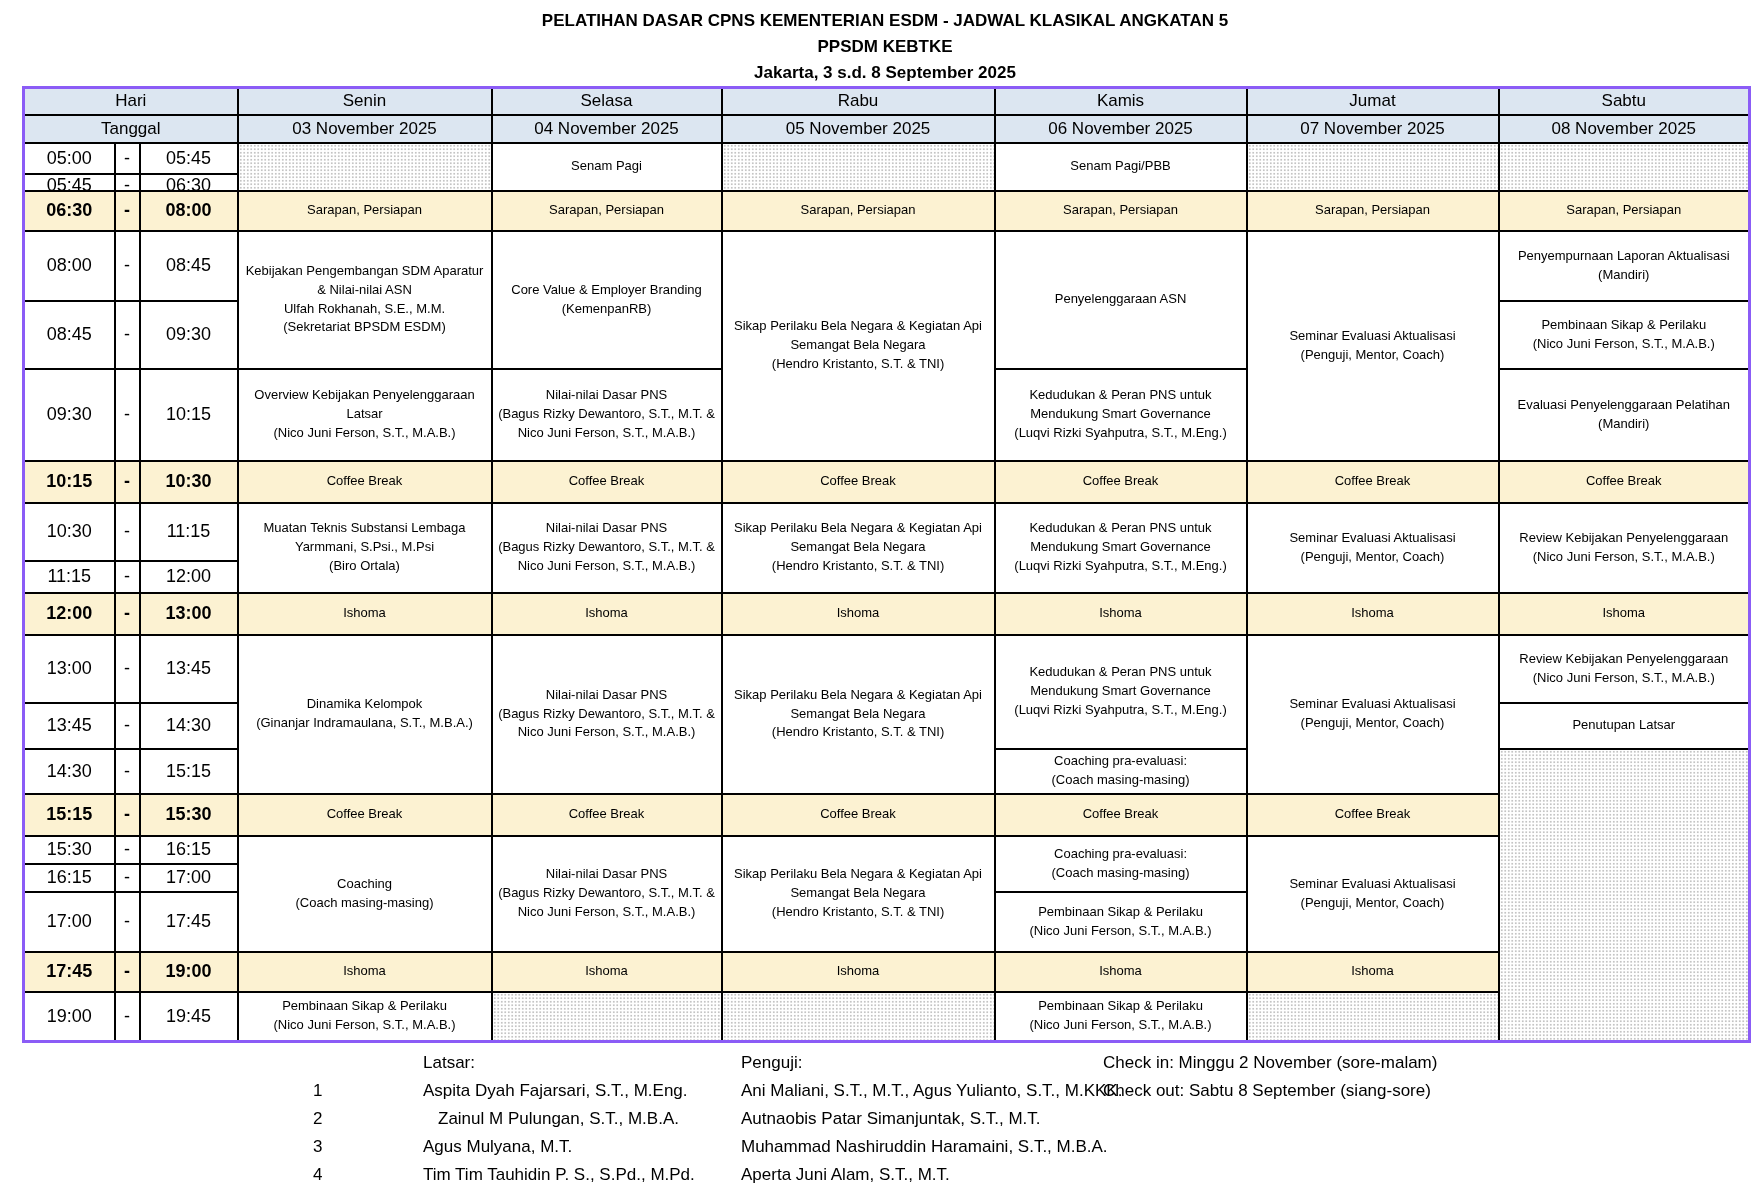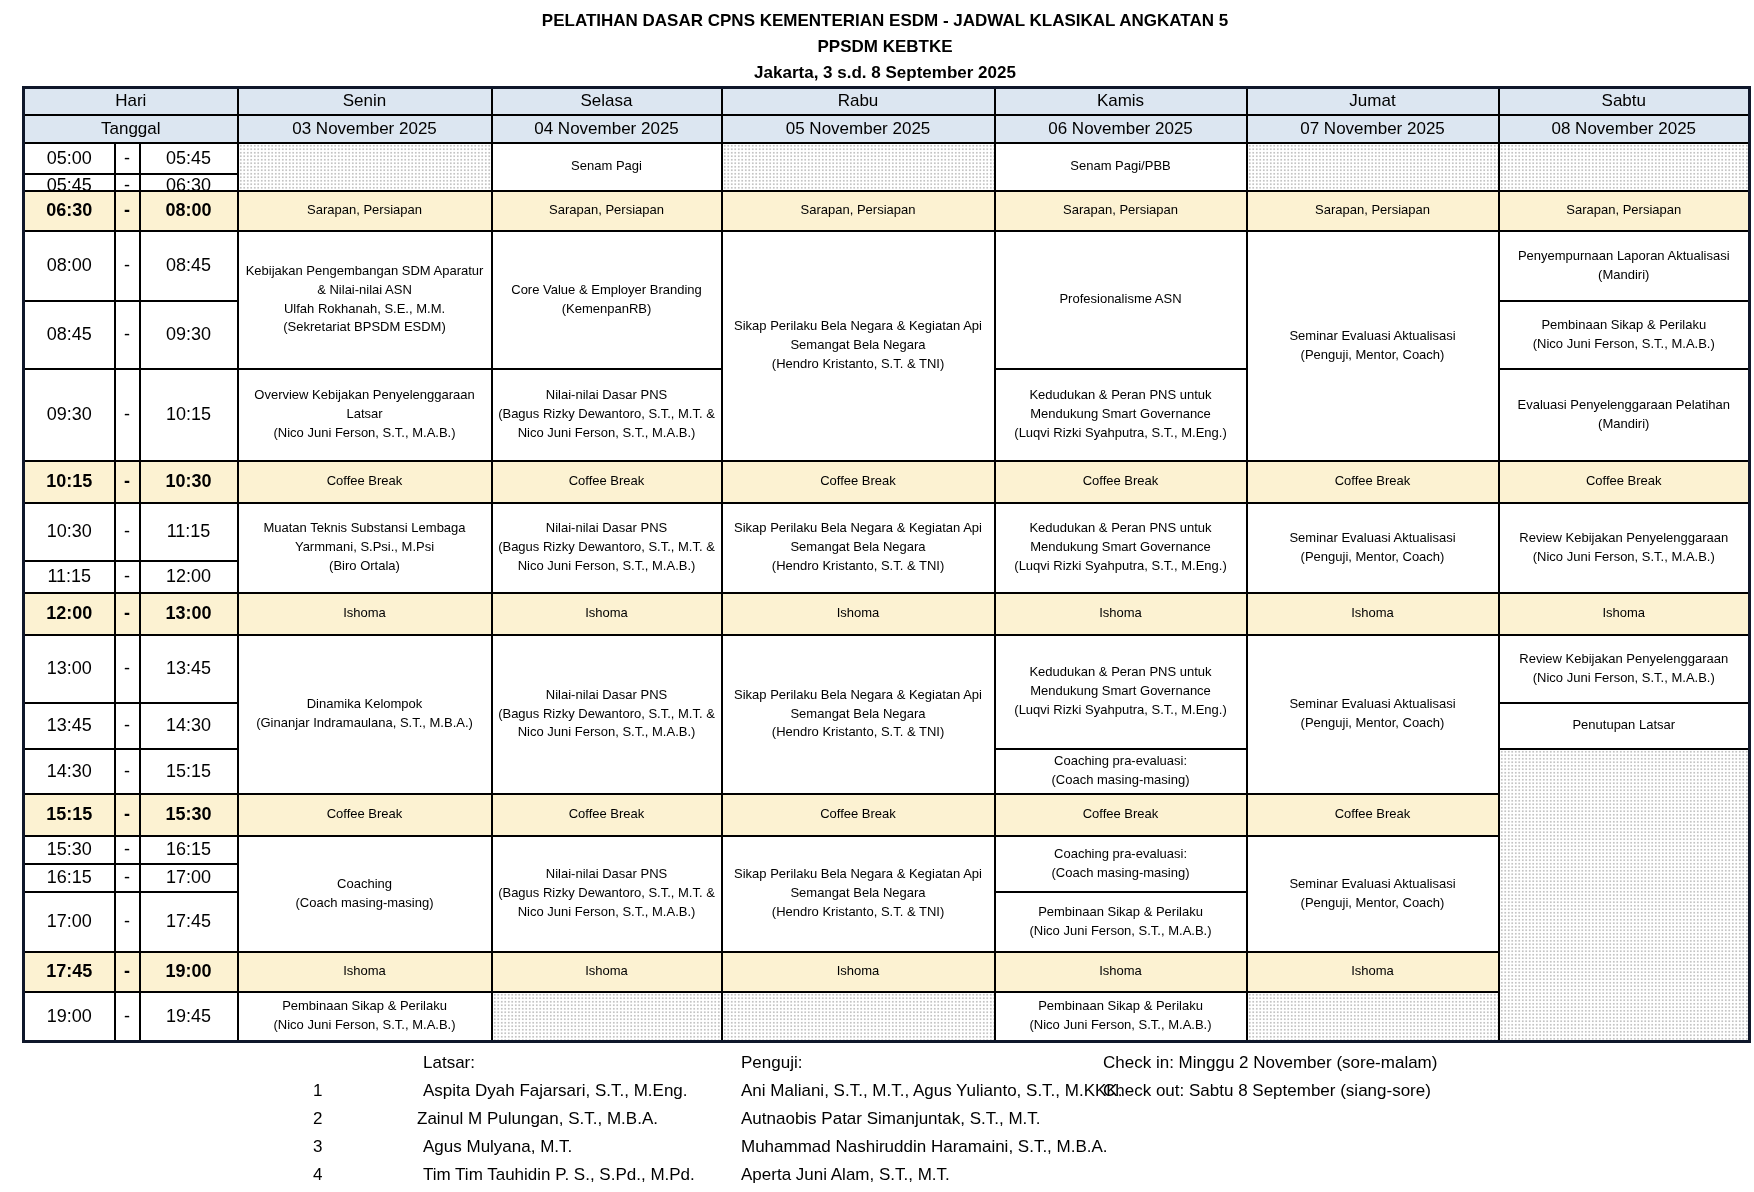--- a/index.html
+++ b/index.html
@@ -1,20 +1,20 @@
 <!DOCTYPE html>
 <html><head>
 <meta charset="utf-8">
 <style>
   html,body{margin:0;padding:0;background:#fff;}
   body{width:1754px;height:1192px;font-family:"Liberation Sans",sans-serif;color:#000;-webkit-text-size-adjust:none;}
   .page{position:relative;width:1754px;height:1192px;overflow:hidden;margin-left:8px;}
   .titleblock{padding-top:8px;text-align:center;}
   .titleblock div{font-weight:bold;font-size:17px;line-height:26px;}
-  table.sched{border-collapse:collapse;table-layout:fixed;margin-left:14px;width:1726px;border:3px solid #0f172a;}
+  table.sched{border-collapse:collapse;table-layout:fixed;margin-left:14px;width:1726px;border:3px solid #8b5cf6;}
   td{border:2px solid #000;text-align:center;vertical-align:middle;padding:1px 3px;overflow:hidden;}
   td.bl{background:#dce6f1;font-size:17px;}
   td.t{font-size:18px;letter-spacing:0;}
   td.d{font-size:18px;padding:0;}
   td.c{font-size:13px;line-height:1.45;white-space:pre-line;}
   tr.bgrow td{background:#fcf2d2;}
   tr.bgrow td.t, tr.bgrow td.d{font-weight:bold;}
   td.e{background-color:#ffffff;background-image:radial-gradient(#c4c4c4 0.9px, rgba(0,0,0,0) 1px);background-size:3.5px 3.5px;}
   td.clipcell{vertical-align:top;padding:0;}
   .cliptext{height:15px;overflow:hidden;font-size:18px;line-height:21px;}
@@ -106,21 +106,21 @@
       <td class="t">08:00</td>
       <td class="d">-</td>
       <td class="t">08:45</td>
       <td rowspan="2" class="c">Kebijakan Pengembangan SDM Aparatur &amp; Nilai-nilai ASN
 Ulfah Rokhanah, S.E., M.M.
 (Sekretariat BPSDM ESDM)</td>
       <td rowspan="2" class="c">Core Value &amp; Employer Branding
 (KemenpanRB)</td>
       <td rowspan="3" class="c">Sikap Perilaku Bela Negara &amp; Kegiatan Api Semangat Bela Negara
 (Hendro Kristanto, S.T. &amp; TNI)</td>
-      <td rowspan="2" class="c">Profesionalisme ASN</td>
+      <td rowspan="2" class="c">Penyelenggaraan ASN</td>
       <td rowspan="3" class="c">Seminar Evaluasi Aktualisasi
 (Penguji, Mentor, Coach)</td>
       <td class="c">Penyempurnaan Laporan Aktualisasi
 (Mandiri)</td>
     </tr>
 
     <tr style="height:68px">
       <td class="t">08:45</td>
       <td class="d">-</td>
       <td class="t">09:30</td>
@@ -294,21 +294,21 @@
       <td class="e"></td>
     </tr>
   </tbody>
     </table>
 
   <div class="footer">
     <div class="fitem" style="left:415px;top:0">Latsar:</div>
     <div class="fitem" style="left:305px;top:28px">1</div>
     <div class="fitem" style="left:415px;top:28px">Aspita Dyah Fajarsari, S.T., M.Eng.</div>
     <div class="fitem" style="left:305px;top:56px">2</div>
-    <div class="fitem" style="left:409px;top:56px">Zainul M Pulungan, S.T., M.B.A.</div>
+    <div class="fitem" style="left:430px;top:56px">Zainul M Pulungan, S.T., M.B.A.</div>
     <div class="fitem" style="left:305px;top:84px">3</div>
     <div class="fitem" style="left:415px;top:84px">Agus Mulyana, M.T.</div>
     <div class="fitem" style="left:305px;top:112px">4</div>
     <div class="fitem" style="left:415px;top:112px">Tim Tim Tauhidin P. S., S.Pd., M.Pd.</div>
 
     <div class="fitem" style="left:733px;top:0">Penguji:</div>
     <div class="fitem" style="left:733px;top:28px">Ani Maliani, S.T., M.T., Agus Yulianto, S.T., M.KKK.</div>
     <div class="fitem" style="left:733px;top:56px">Autnaobis Patar Simanjuntak, S.T., M.T.</div>
     <div class="fitem" style="left:733px;top:84px">Muhammad Nashiruddin Haramaini, S.T., M.B.A.</div>
     <div class="fitem" style="left:733px;top:112px">Aperta Juni Alam, S.T., M.T.</div>

